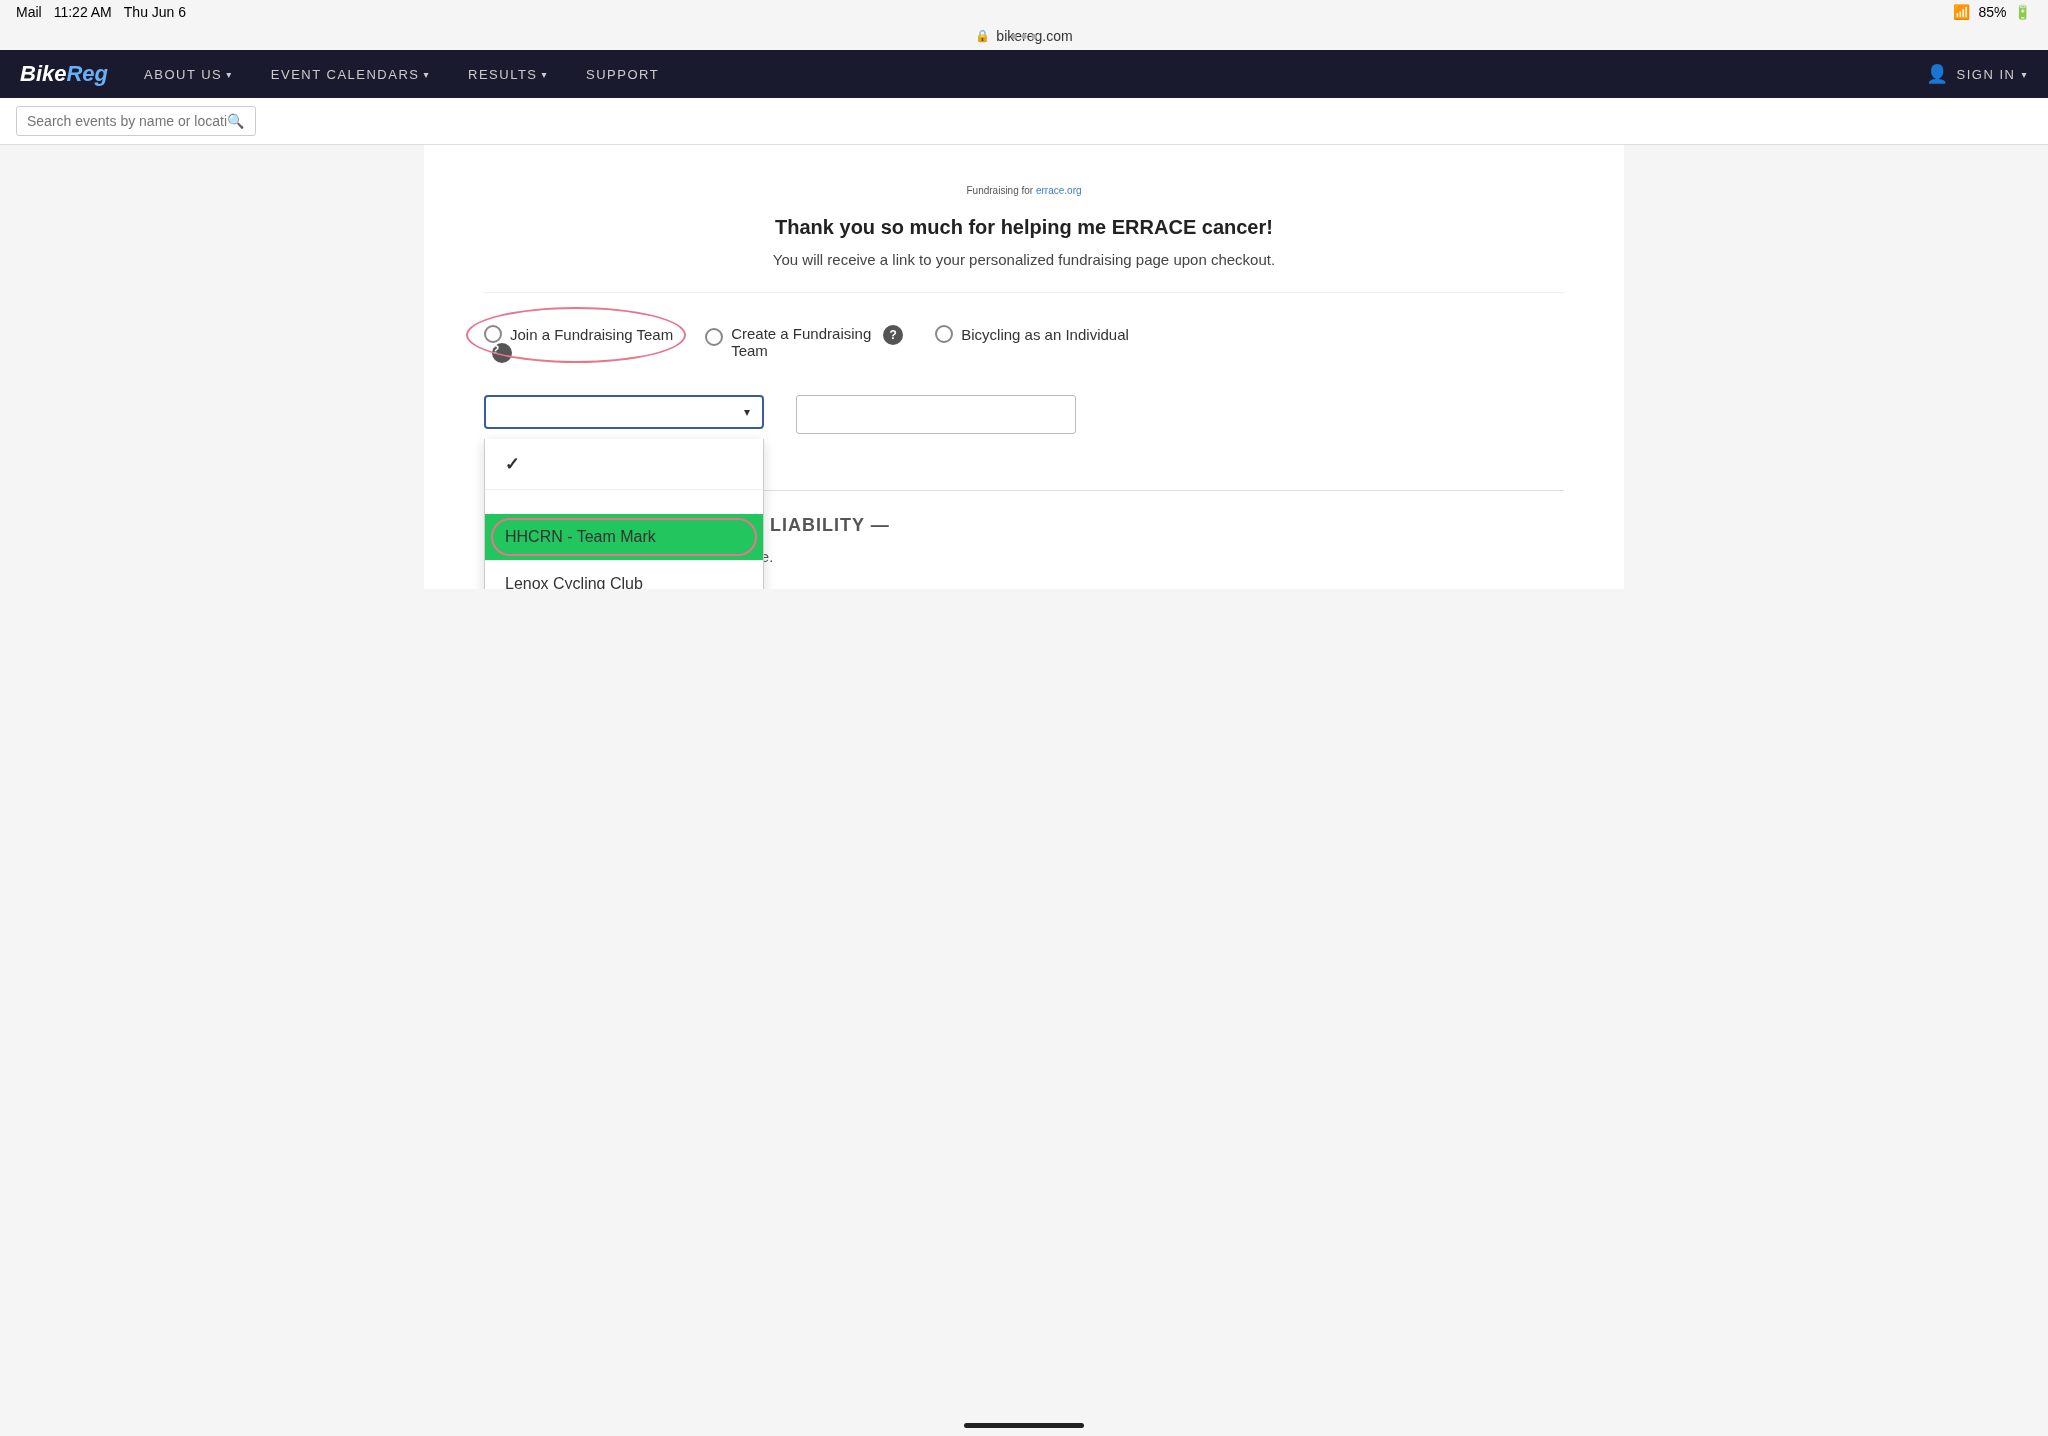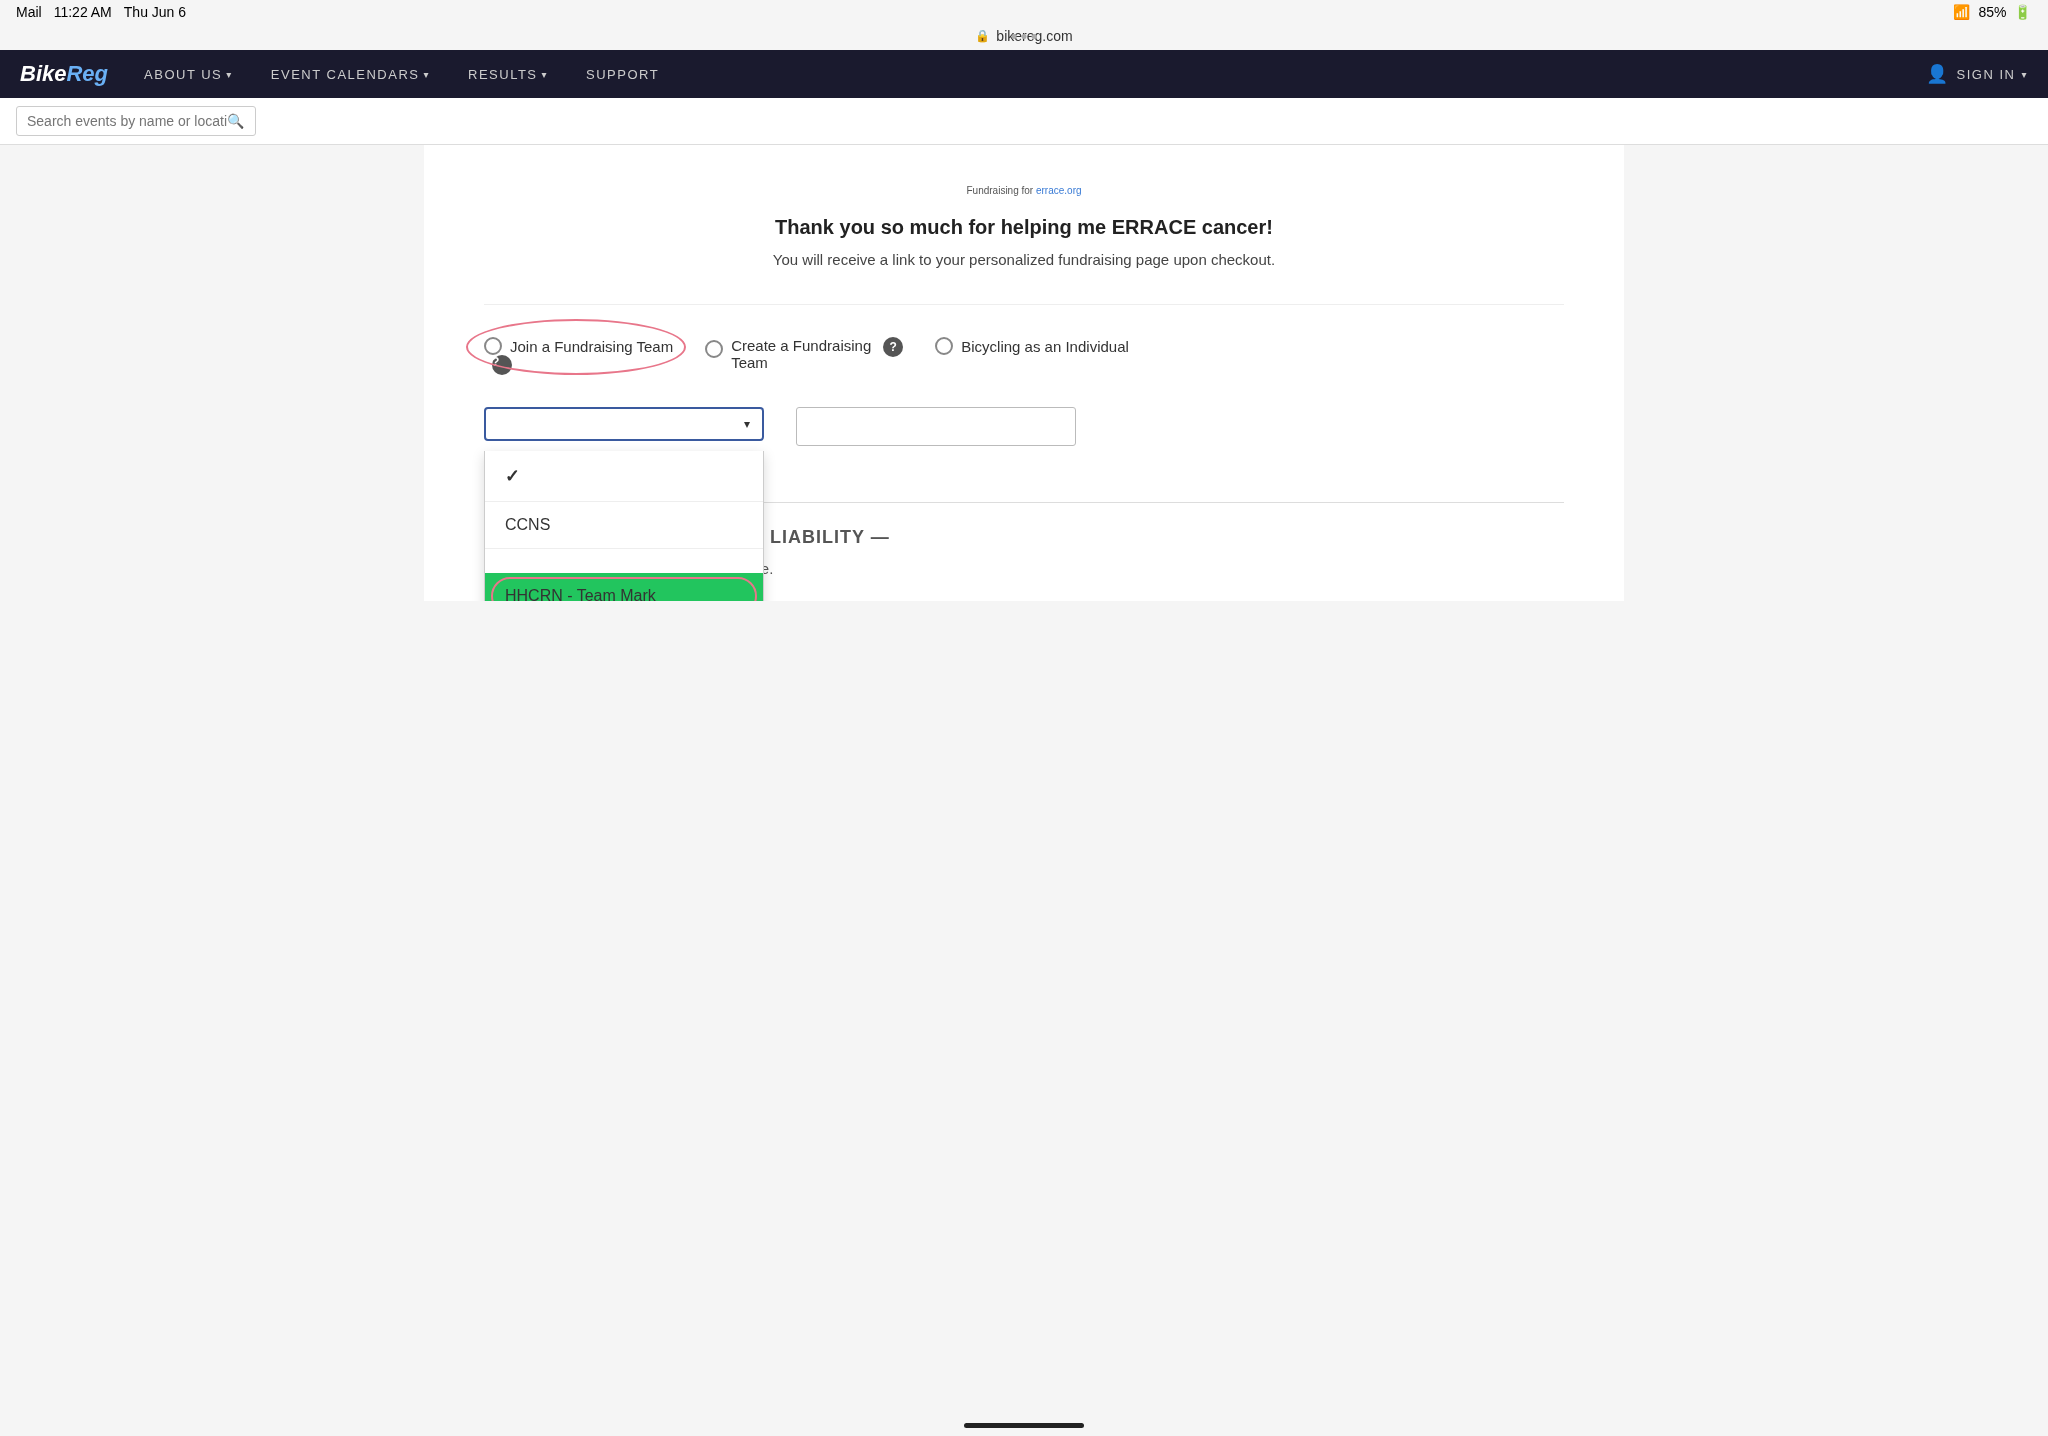--- a/index.html
+++ b/index.html
@@ -69,21 +69,21 @@
     }
     .fundraising-header a { color: #3a7bd5; text-decoration: none; }
 
     .thank-you-msg {
       text-align: center; font-size: 20px; font-weight: 700; color: #222;
       margin: 12px 0;
     }
 
     .subtitle {
       text-align: center; font-size: 15px; color: #444;
-      margin-bottom: 36px;
+      margin-bottom: 24px;
     }
 
     .divider { border: none; border-top: 1px solid #eee; margin: 16px 0; }
 
     .fundraising-section { padding: 16px 0; }
 
     .section-label {
       font-size: 17px; font-weight: 700; color: #222; margin-bottom: 20px;
     }
 
@@ -261,23 +261,20 @@
         <div class="dropdown-trigger">
           <span></span>
           <span style="font-size:12px;">▾</span>
         </div>
         <div class="dropdown-menu">
 
           <div class="dropdown-item selected">
             <span class="checkmark">✓</span>
           </div>
 
-          <div class="dropdown-item">
-            <span>CCNS</span>
-          </div>
 
           <div class="dropdown-item highlighted" style="position:relative;">
             <span>HHCRN - Team Mark</span>
 
             <div style="position:absolute;top:4px;left:6px;right:6px;bottom:4px;border:2px solid #e8768a;border-radius:24px;pointer-events:none;"></div>
           </div>
 
           <div class="dropdown-item">
             <span>Lenox Cycling Club</span>
           </div>

